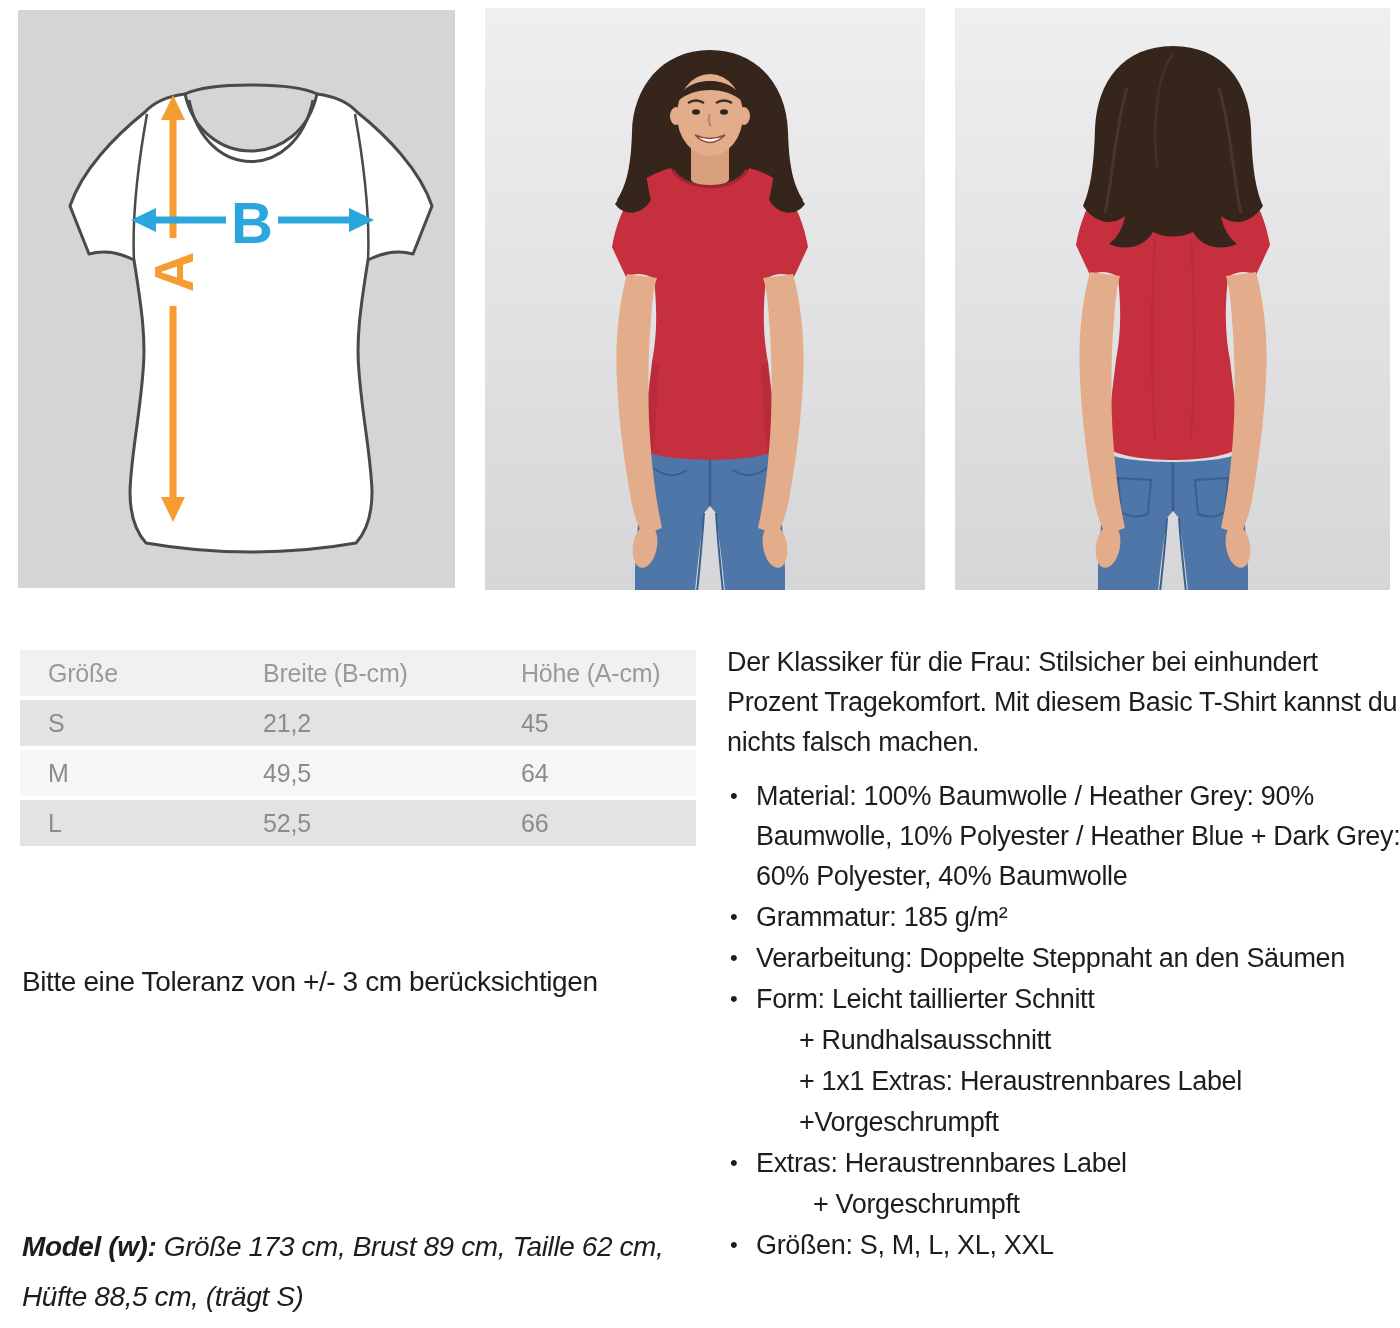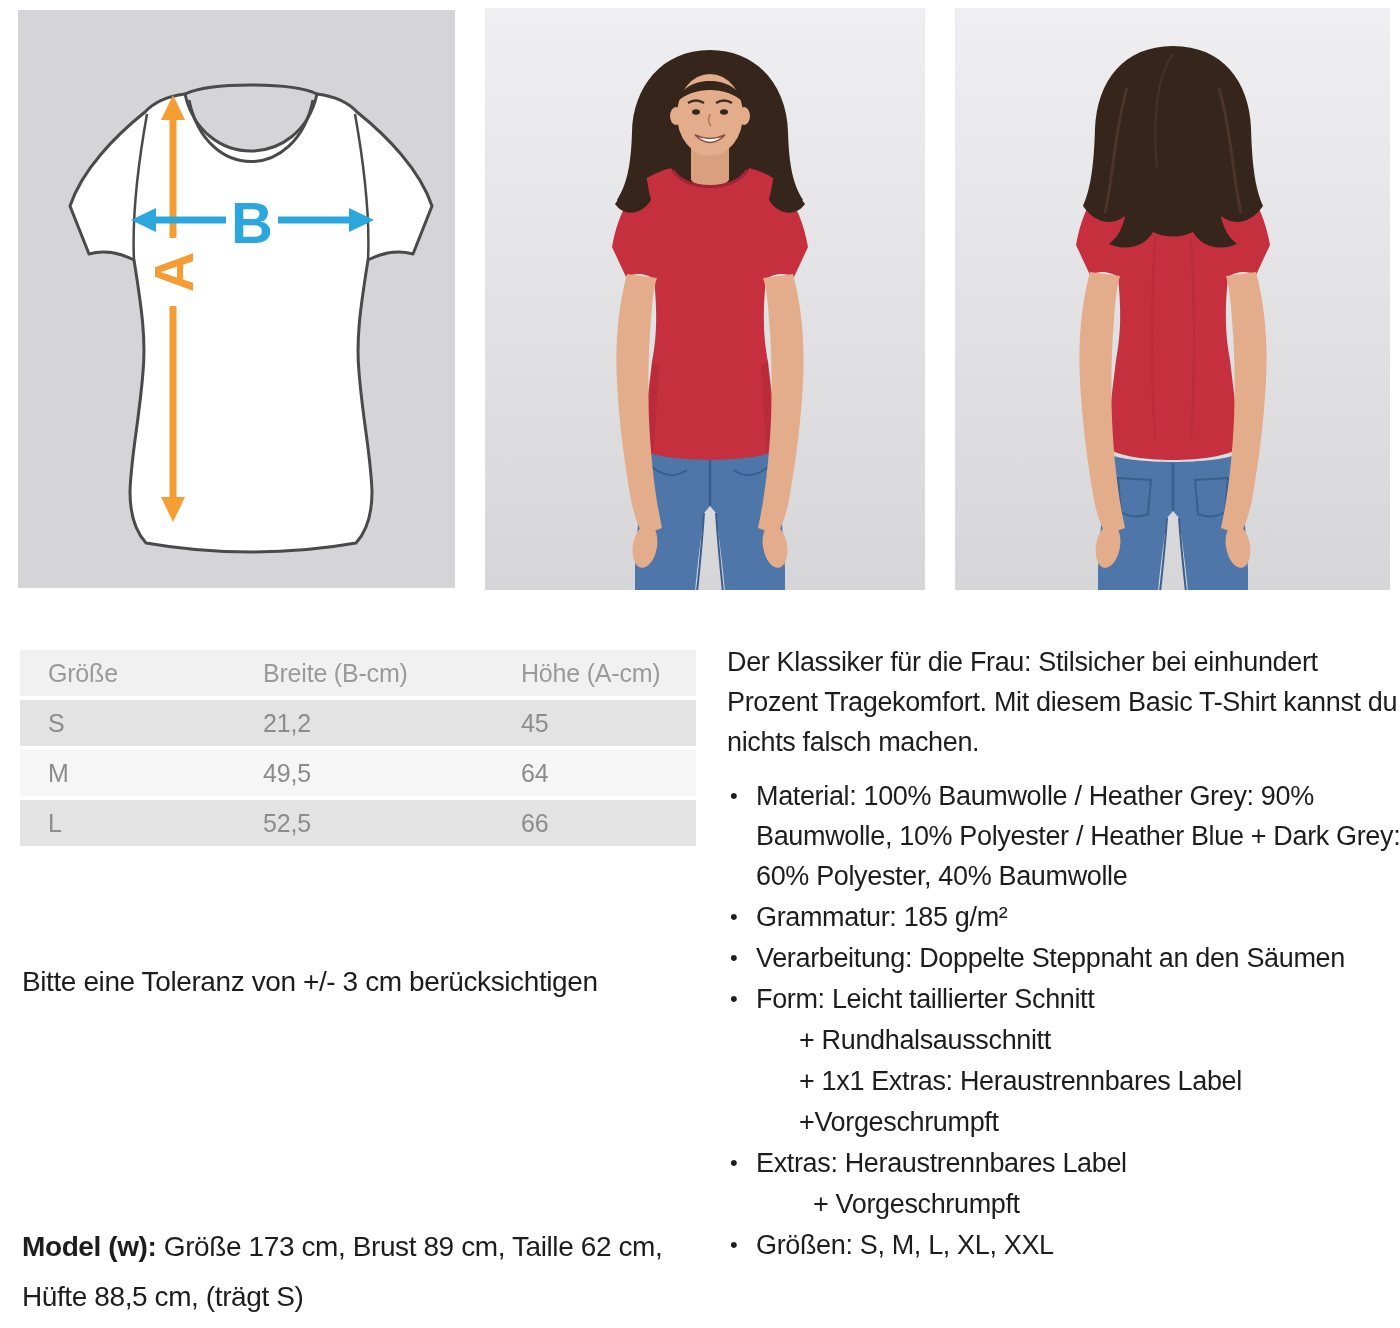--- a/index.html
+++ b/index.html
@@ -27,21 +27,21 @@
   .size-table tbody td { color:#8c8c8c; }
   .size-table tr.row-dark td  { background:#e3e3e4; }
   .size-table tr.row-light td { background:#f6f6f7; }
 
   .tolerance {
     position:absolute; left:22px; top:966px; margin:0;
     font-size:28px; letter-spacing:-0.4px; color:#1d1d1d;
   }
   .model-info {
     position:absolute; left:22px; top:1222px; width:706px; margin:0;
-    font-size:28px; line-height:50px; letter-spacing:-0.4px; color:#1d1d1d;
+    font-size:28px; line-height:50px; letter-spacing:-0.4px; color:#1d1d1d;font-style:italic;
   }
   .model-info b { font-weight:bold; }
 
   
   .right-col {
     position:absolute; left:727px; top:642px; width:676px;
     font-size:27px; line-height:40px; letter-spacing:-0.35px; color:#1d1d1d;
   }
   .right-col .intro { margin:0 0 14px 0; }
   .features { list-style:none; margin:0; padding:0; }

